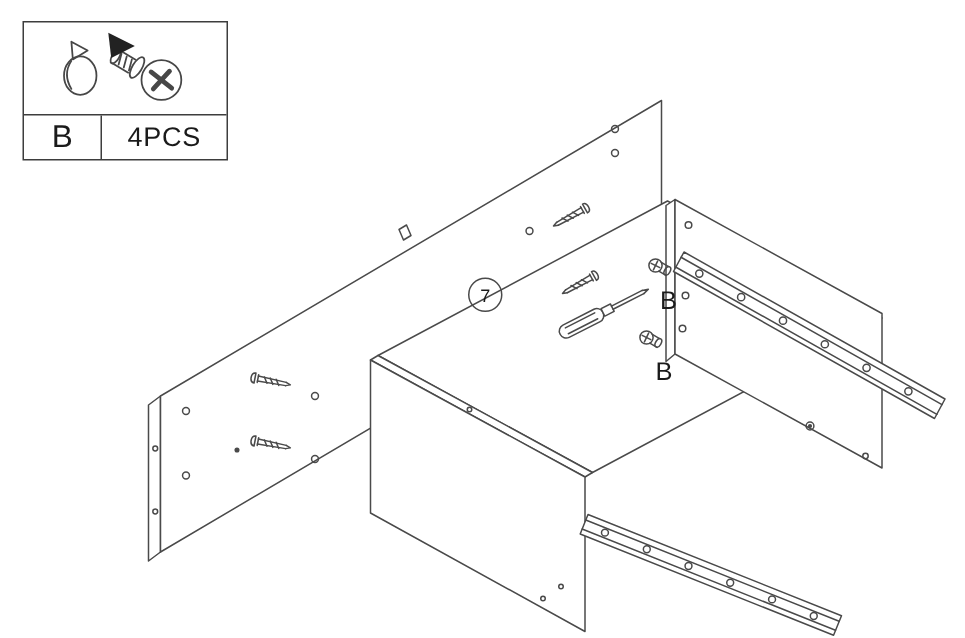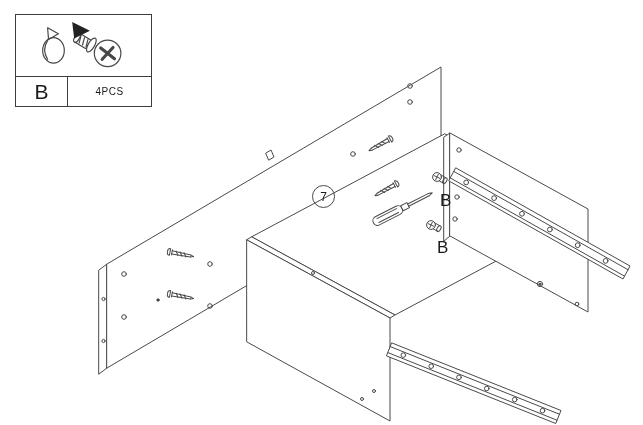--- a/index.html
+++ b/index.html
@@ -12,21 +12,21 @@
     position:absolute;left:15px;top:14px;width:137px;height:93px;
     border:1.5px solid #3d3d3d;box-sizing:border-box;display:flex;flex-direction:column;background:#fff;
   }
   .parts-box-figure{flex:1;position:relative;overflow:hidden;}
   .parts-box-figure svg{display:block;width:100%;height:100%;}
   .parts-box-row{height:29px;border-top:1.5px solid #3d3d3d;display:flex;}
   .parts-box-letter{
     width:52px;border-right:1.5px solid #3d3d3d;display:flex;align-items:center;justify-content:center;
     font-size:21px;box-sizing:border-box;
   }
-  .parts-box-qty{flex:1;display:flex;align-items:center;justify-content:center;font-size:10px;letter-spacing:.5px;}
+  .parts-box-qty{flex:1;display:flex;align-items:center;justify-content:center;font-size:18px;letter-spacing:.5px;}
   
   .diagram-svg{position:absolute;left:0;top:0;}
   .step-badge{
     position:absolute;left:312px;top:185px;width:21px;height:21px;border:1px solid #4a4a4a;border-radius:50%;
     display:flex;align-items:center;justify-content:center;font-size:12px;background:transparent;
   }
   .b-label{position:absolute;font-size:17px;color:#1a1a1a;}
   .b-label-1{left:440px;top:191px;}
   .b-label-2{left:437px;top:238px;}
 </style>

